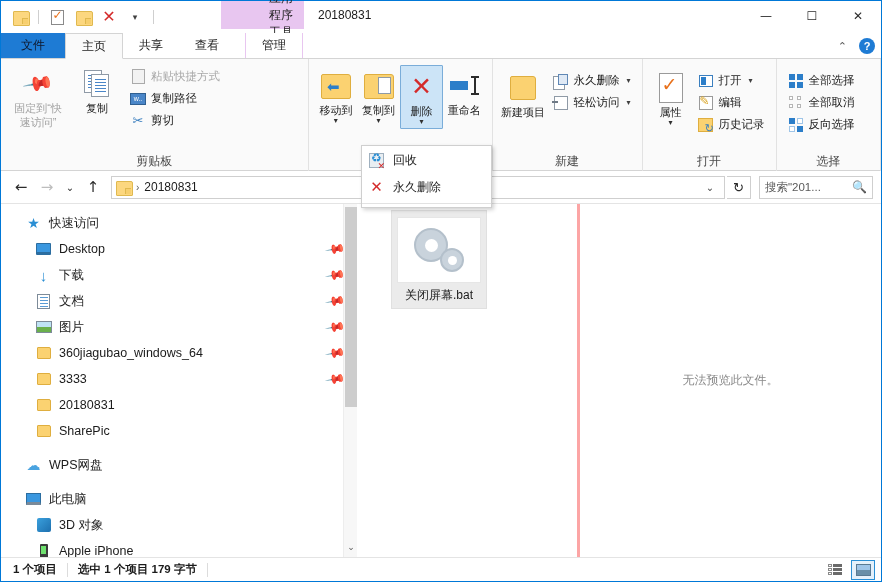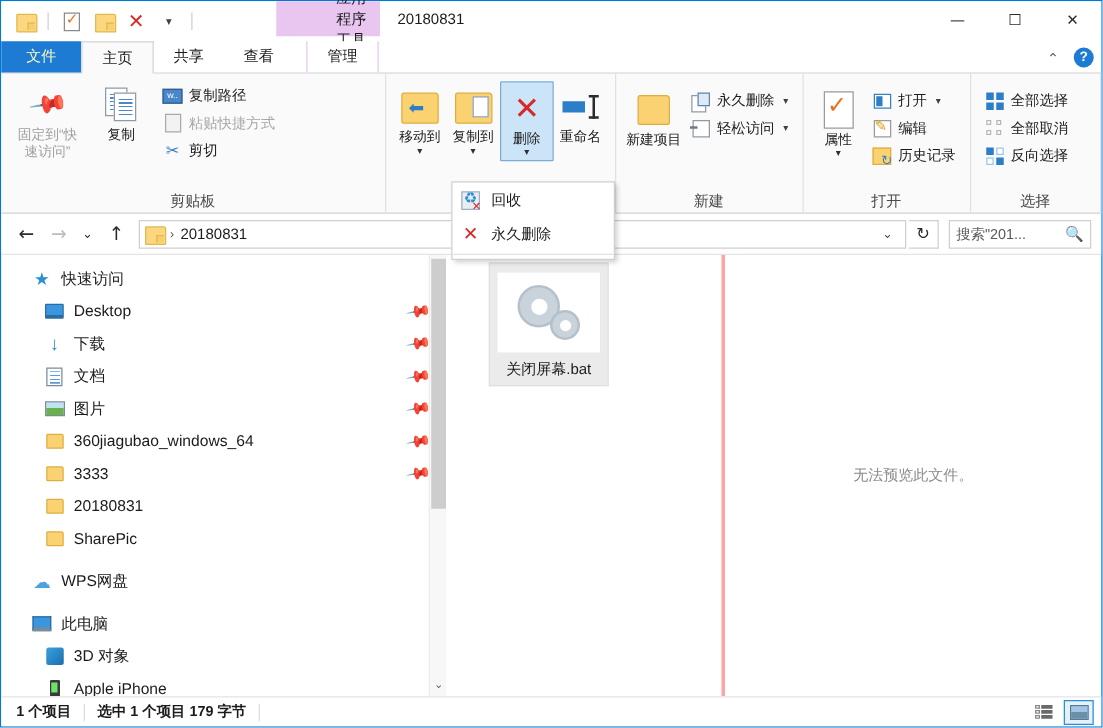--- a/index.html
+++ b/index.html
@@ -117,21 +117,21 @@
     border-bottom: 1px solid #d4d4d4;
   }
   .tab {
     display: flex; align-items: center; justify-content: center;
     padding: 0 16px;
     font-size: 12px; color: #1b1b1b;
     cursor: default;
     position: relative;
   }
   .tab.file {
-    background: #1e7bd4; color: #fef9c3;
+    background: #1e7bd4; color: #0f172a;
     padding: 0 20px;
     font-weight: normal;
   }
   .tab.active {
     background: #fafafa;
     border-left: 1px solid #d4d4d4;
     border-right: 1px solid #d4d4d4;
     border-top: 1px solid #d4d4d4;
     border-bottom: 1px solid #fafafa;
     margin-bottom: -1px;
@@ -569,31 +569,31 @@
                   <span class="lines"></span>
                 </span>
               <span class="page" style="left:7px;top:4px">
                   <span class="lines"></span>
                 </span>
             </span>
           </span>
           <span>复制</span>
         </div>
         <div class="smallcol">
+          <div class="smallbtn dim">
+            <span class="ic">
+                <span class="shortcut-ic"></span>
+              </span>
+            <span>粘贴快捷方式</span>
+          </div>
           <div class="smallbtn">
             <span class="ic">
                 <span class="wbox">w..</span>
               </span>
             <span>复制路径</span>
-          </div>
-          <div class="smallbtn dim">
-            <span class="ic">
-                <span class="shortcut-ic"></span>
-              </span>
-            <span>粘贴快捷方式</span>
           </div>
           <div class="smallbtn">
             <span class="ic" style="color:#3b7fbf;font-size:13px">✂</span>
             <span>剪切</span>
           </div>
         </div>
       </div>
       <div class="rgroup-label">剪贴板</div>
     </div>
 

